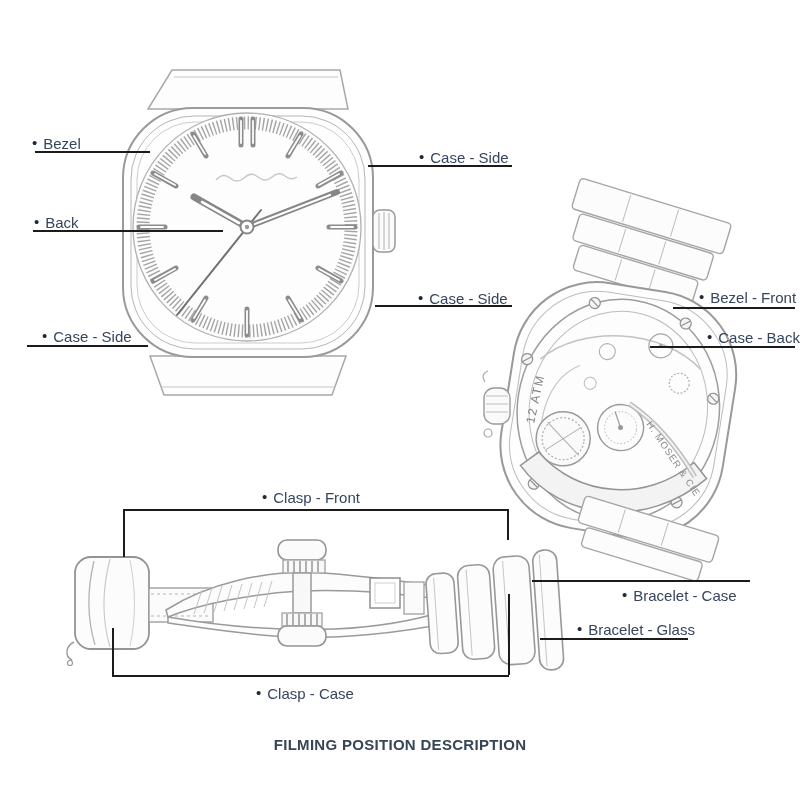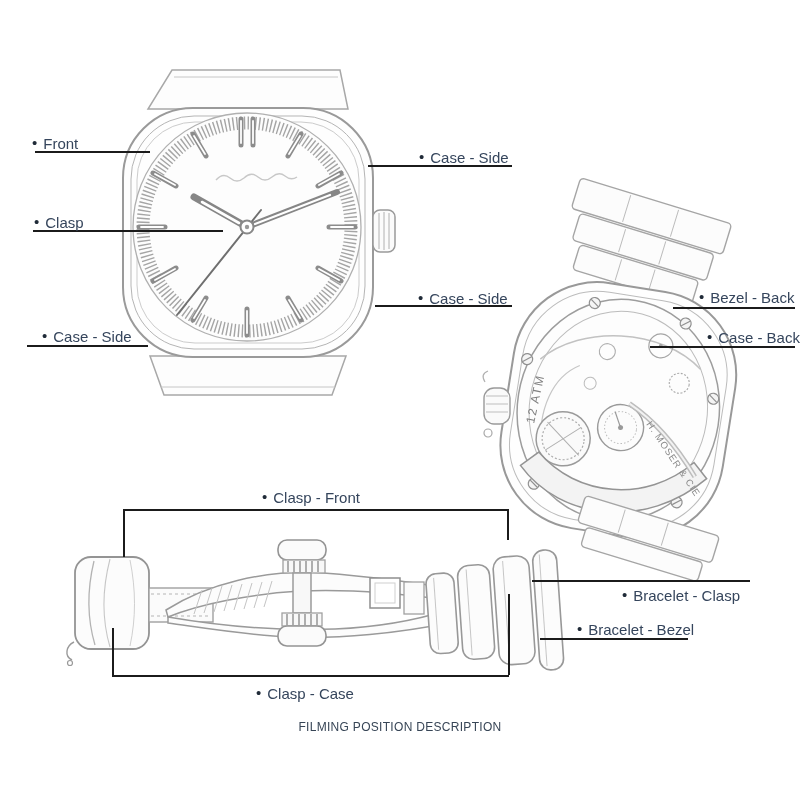--- a/index.html
+++ b/index.html
@@ -5,22 +5,22 @@
   html,body{margin:0;padding:0;background:#fff;}
   #stage{position:relative;width:800px;height:800px;background:#ffffff;overflow:hidden;
          font-family:"Liberation Sans",sans-serif;}
   svg.sketch{position:absolute;overflow:visible;}
   .lead{position:absolute;background:#1b1b1b;z-index:5;}
   .lead.h{height:1.5px;}
   .lead.v{width:1.5px;}
   .callout{position:absolute;display:flex;align-items:center;gap:6px;font-size:15px;
            color:#35455c;white-space:nowrap;z-index:6;line-height:1;}
   .callout .dot{color:#202b38;font-size:15px;transform:translateY(-1px);}
-  #title{position:absolute;left:0;right:0;top:720px;text-align:center;font-weight:normal;
-         font-size:12px;letter-spacing:.3px;color:#374556;z-index:6;}
+  #title{position:absolute;left:0;right:0;top:736px;text-align:center;font-weight:bold;
+         font-size:15px;letter-spacing:.3px;color:#374556;z-index:6;}
 </style>
 </head>
 <body>
 
 <div id="stage">
 
   <svg class="sketch" style="left:108px;top:56px;" width="300" height="340" viewBox="0 0 300 340">
     <g fill="#fdfdfd" stroke="#a8a8a8" stroke-width="1.5">
       <path d="M64,14 L232,14 L240,53 L40,53 Z"></path>
       <path d="M66,21 L230,21" fill="none" stroke="#c6c6c6" stroke-width="1"></path>
@@ -173,57 +173,57 @@
   <div class="lead h" style="left:123px;top:509px;width:385px"></div>
   <div class="lead v" style="left:123px;top:509px;height:48px"></div>
   <div class="lead v" style="left:507px;top:509px;height:31px"></div>
 
   <div class="lead h" style="left:112px;top:675px;width:397px"></div>
   <div class="lead v" style="left:112px;top:628px;height:47px"></div>
   <div class="lead v" style="left:508px;top:594px;height:81px"></div>
 
   <div class="callout" style="left:32px;top:136px">
     <span class="dot">•</span>
-    <span>Front</span>
+    <span>Bezel</span>
   </div>
   <div class="callout" style="left:34px;top:215px">
     <span class="dot">•</span>
-    <span>Clasp</span>
+    <span>Back</span>
   </div>
   <div class="callout" style="left:42px;top:329px">
     <span class="dot">•</span>
     <span>Case - Side</span>
   </div>
   <div class="callout" style="left:419px;top:150px">
     <span class="dot">•</span>
     <span>Case - Side</span>
   </div>
   <div class="callout" style="left:418px;top:291px">
     <span class="dot">•</span>
     <span>Case - Side</span>
   </div>
   <div class="callout" style="left:699px;top:290px">
     <span class="dot">•</span>
-    <span>Bezel - Back</span>
+    <span>Bezel - Front</span>
   </div>
   <div class="callout" style="left:707px;top:330px">
     <span class="dot">•</span>
     <span>Case - Back</span>
   </div>
   <div class="callout" style="left:262px;top:490px">
     <span class="dot">•</span>
     <span>Clasp - Front</span>
   </div>
   <div class="callout" style="left:622px;top:588px">
     <span class="dot">•</span>
-    <span>Bracelet - Clasp</span>
+    <span>Bracelet - Case</span>
   </div>
   <div class="callout" style="left:577px;top:622px">
     <span class="dot">•</span>
-    <span>Bracelet - Bezel</span>
+    <span>Bracelet - Glass</span>
   </div>
   <div class="callout" style="left:256px;top:686px">
     <span class="dot">•</span>
     <span>Clasp - Case</span>
   </div>
 
   <div id="title">FILMING POSITION DESCRIPTION</div>
 </div>
 
 </body></html>

